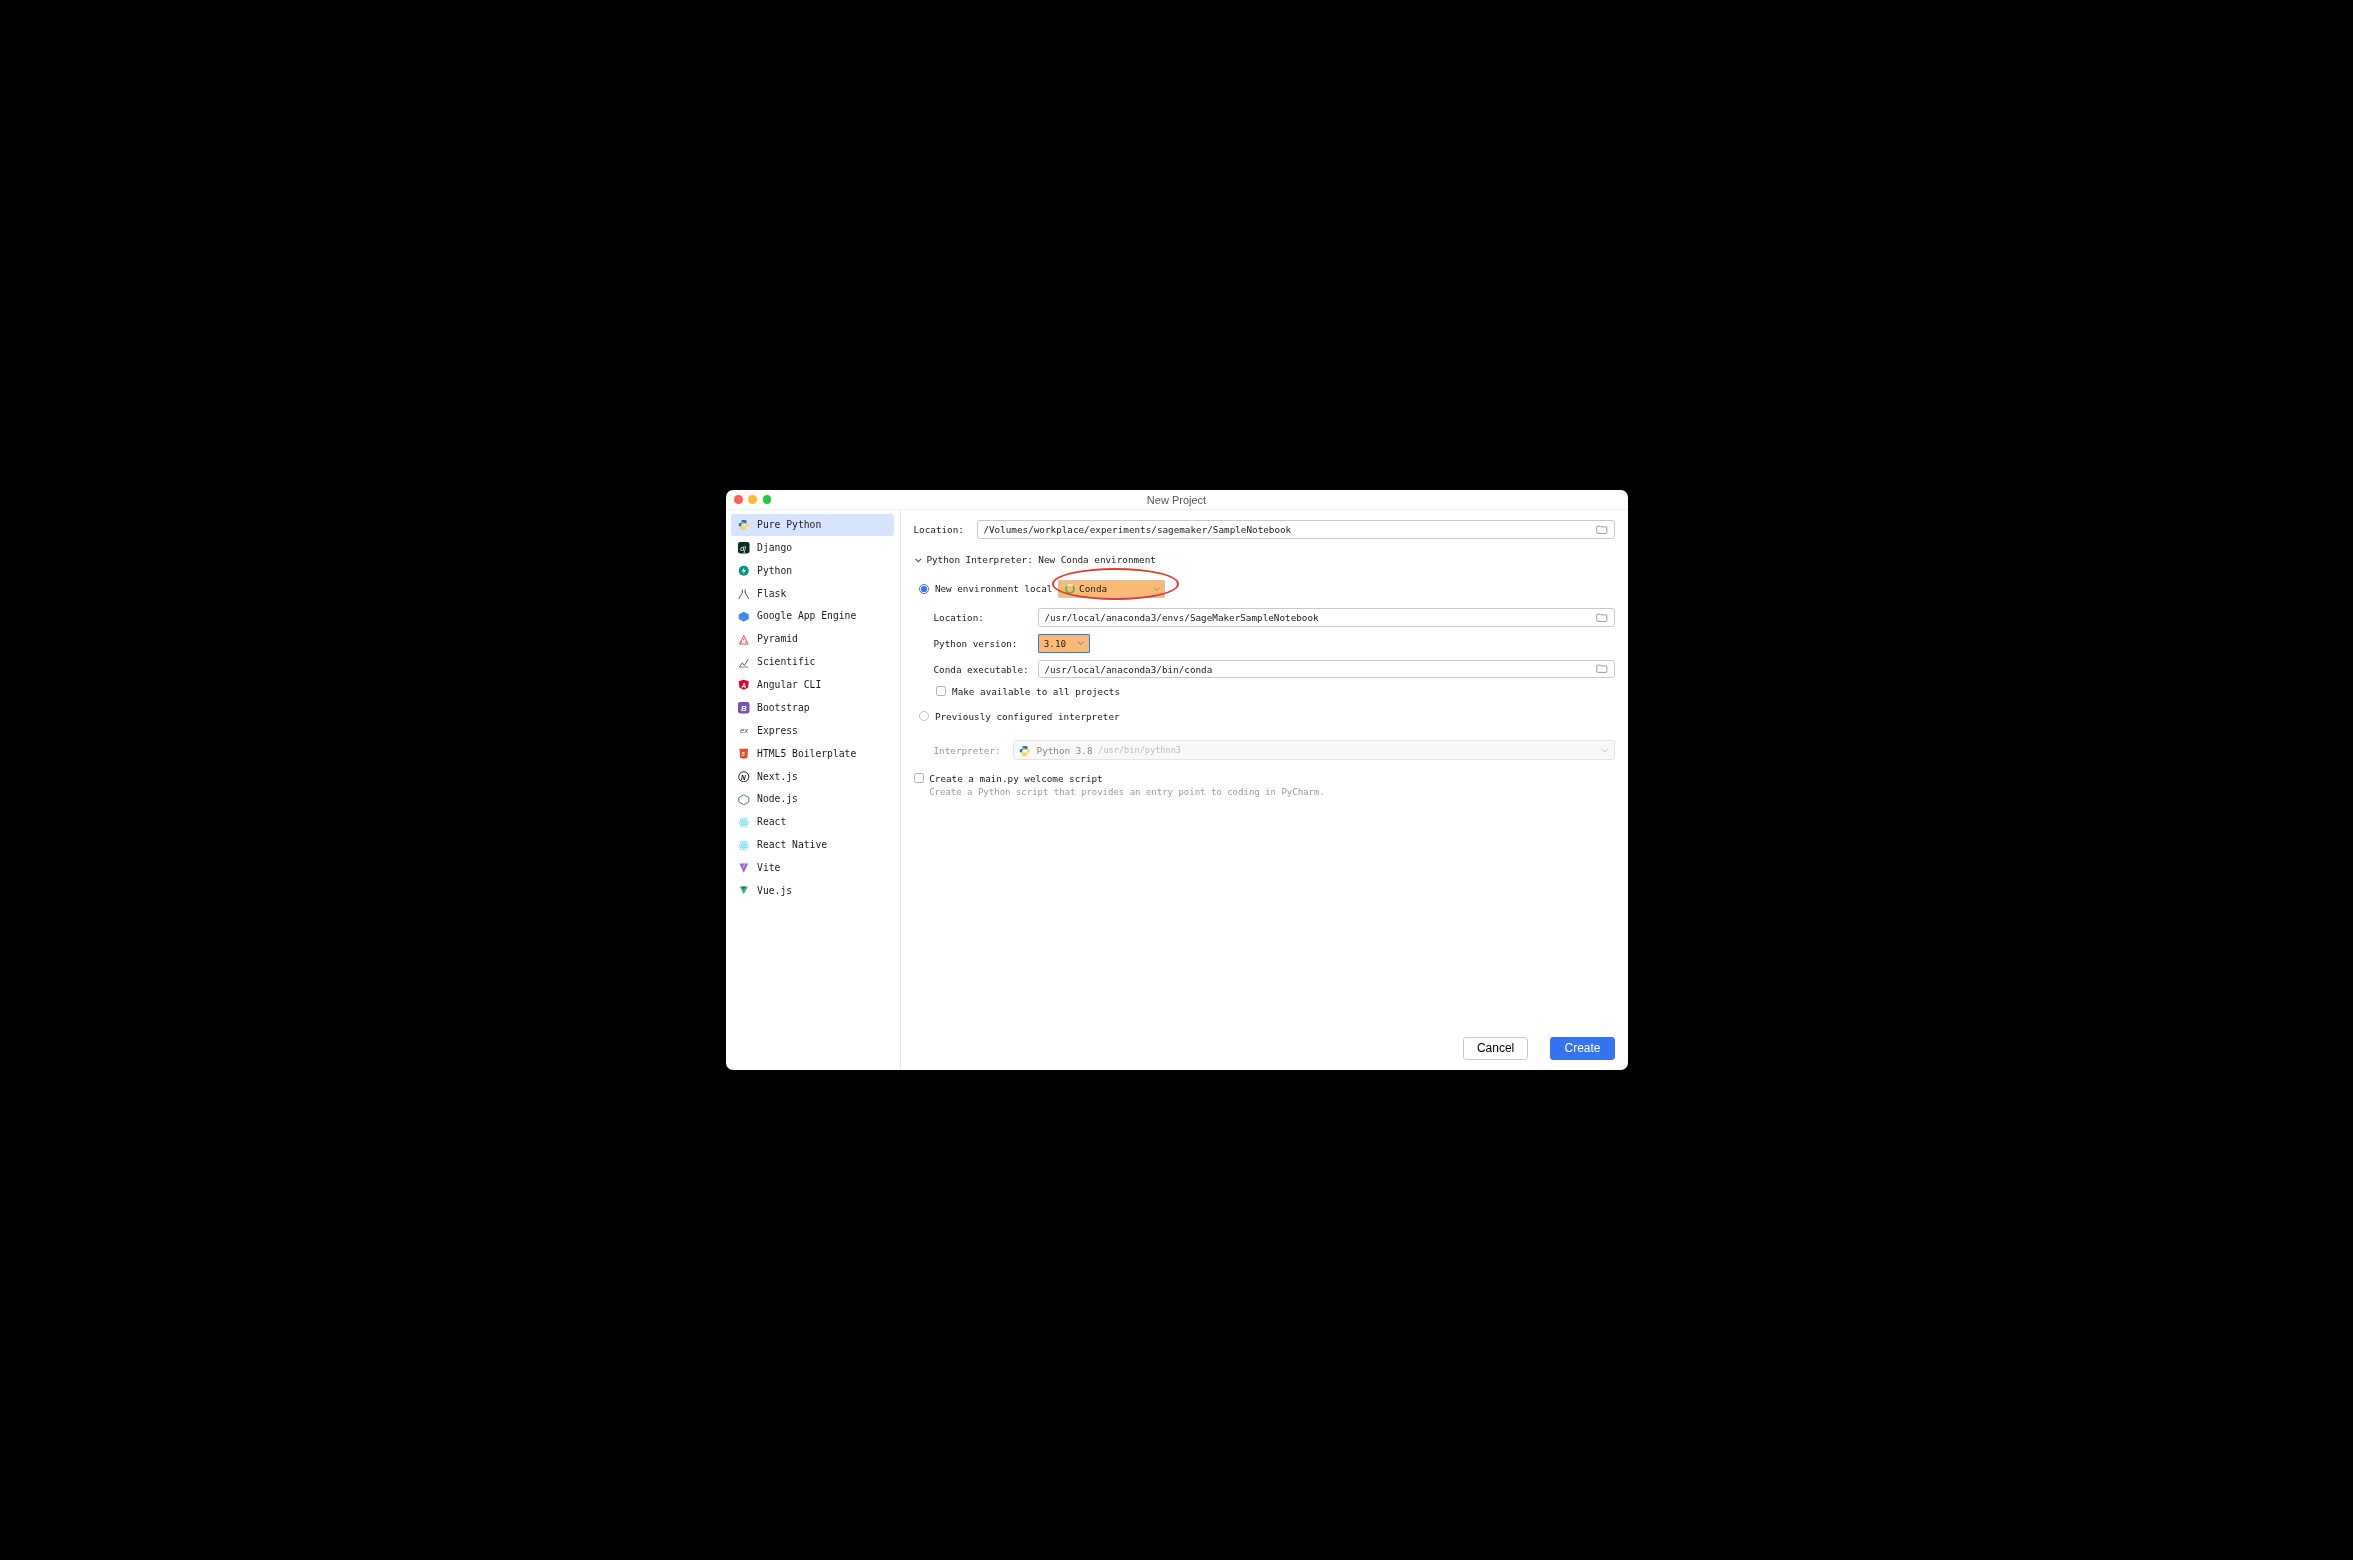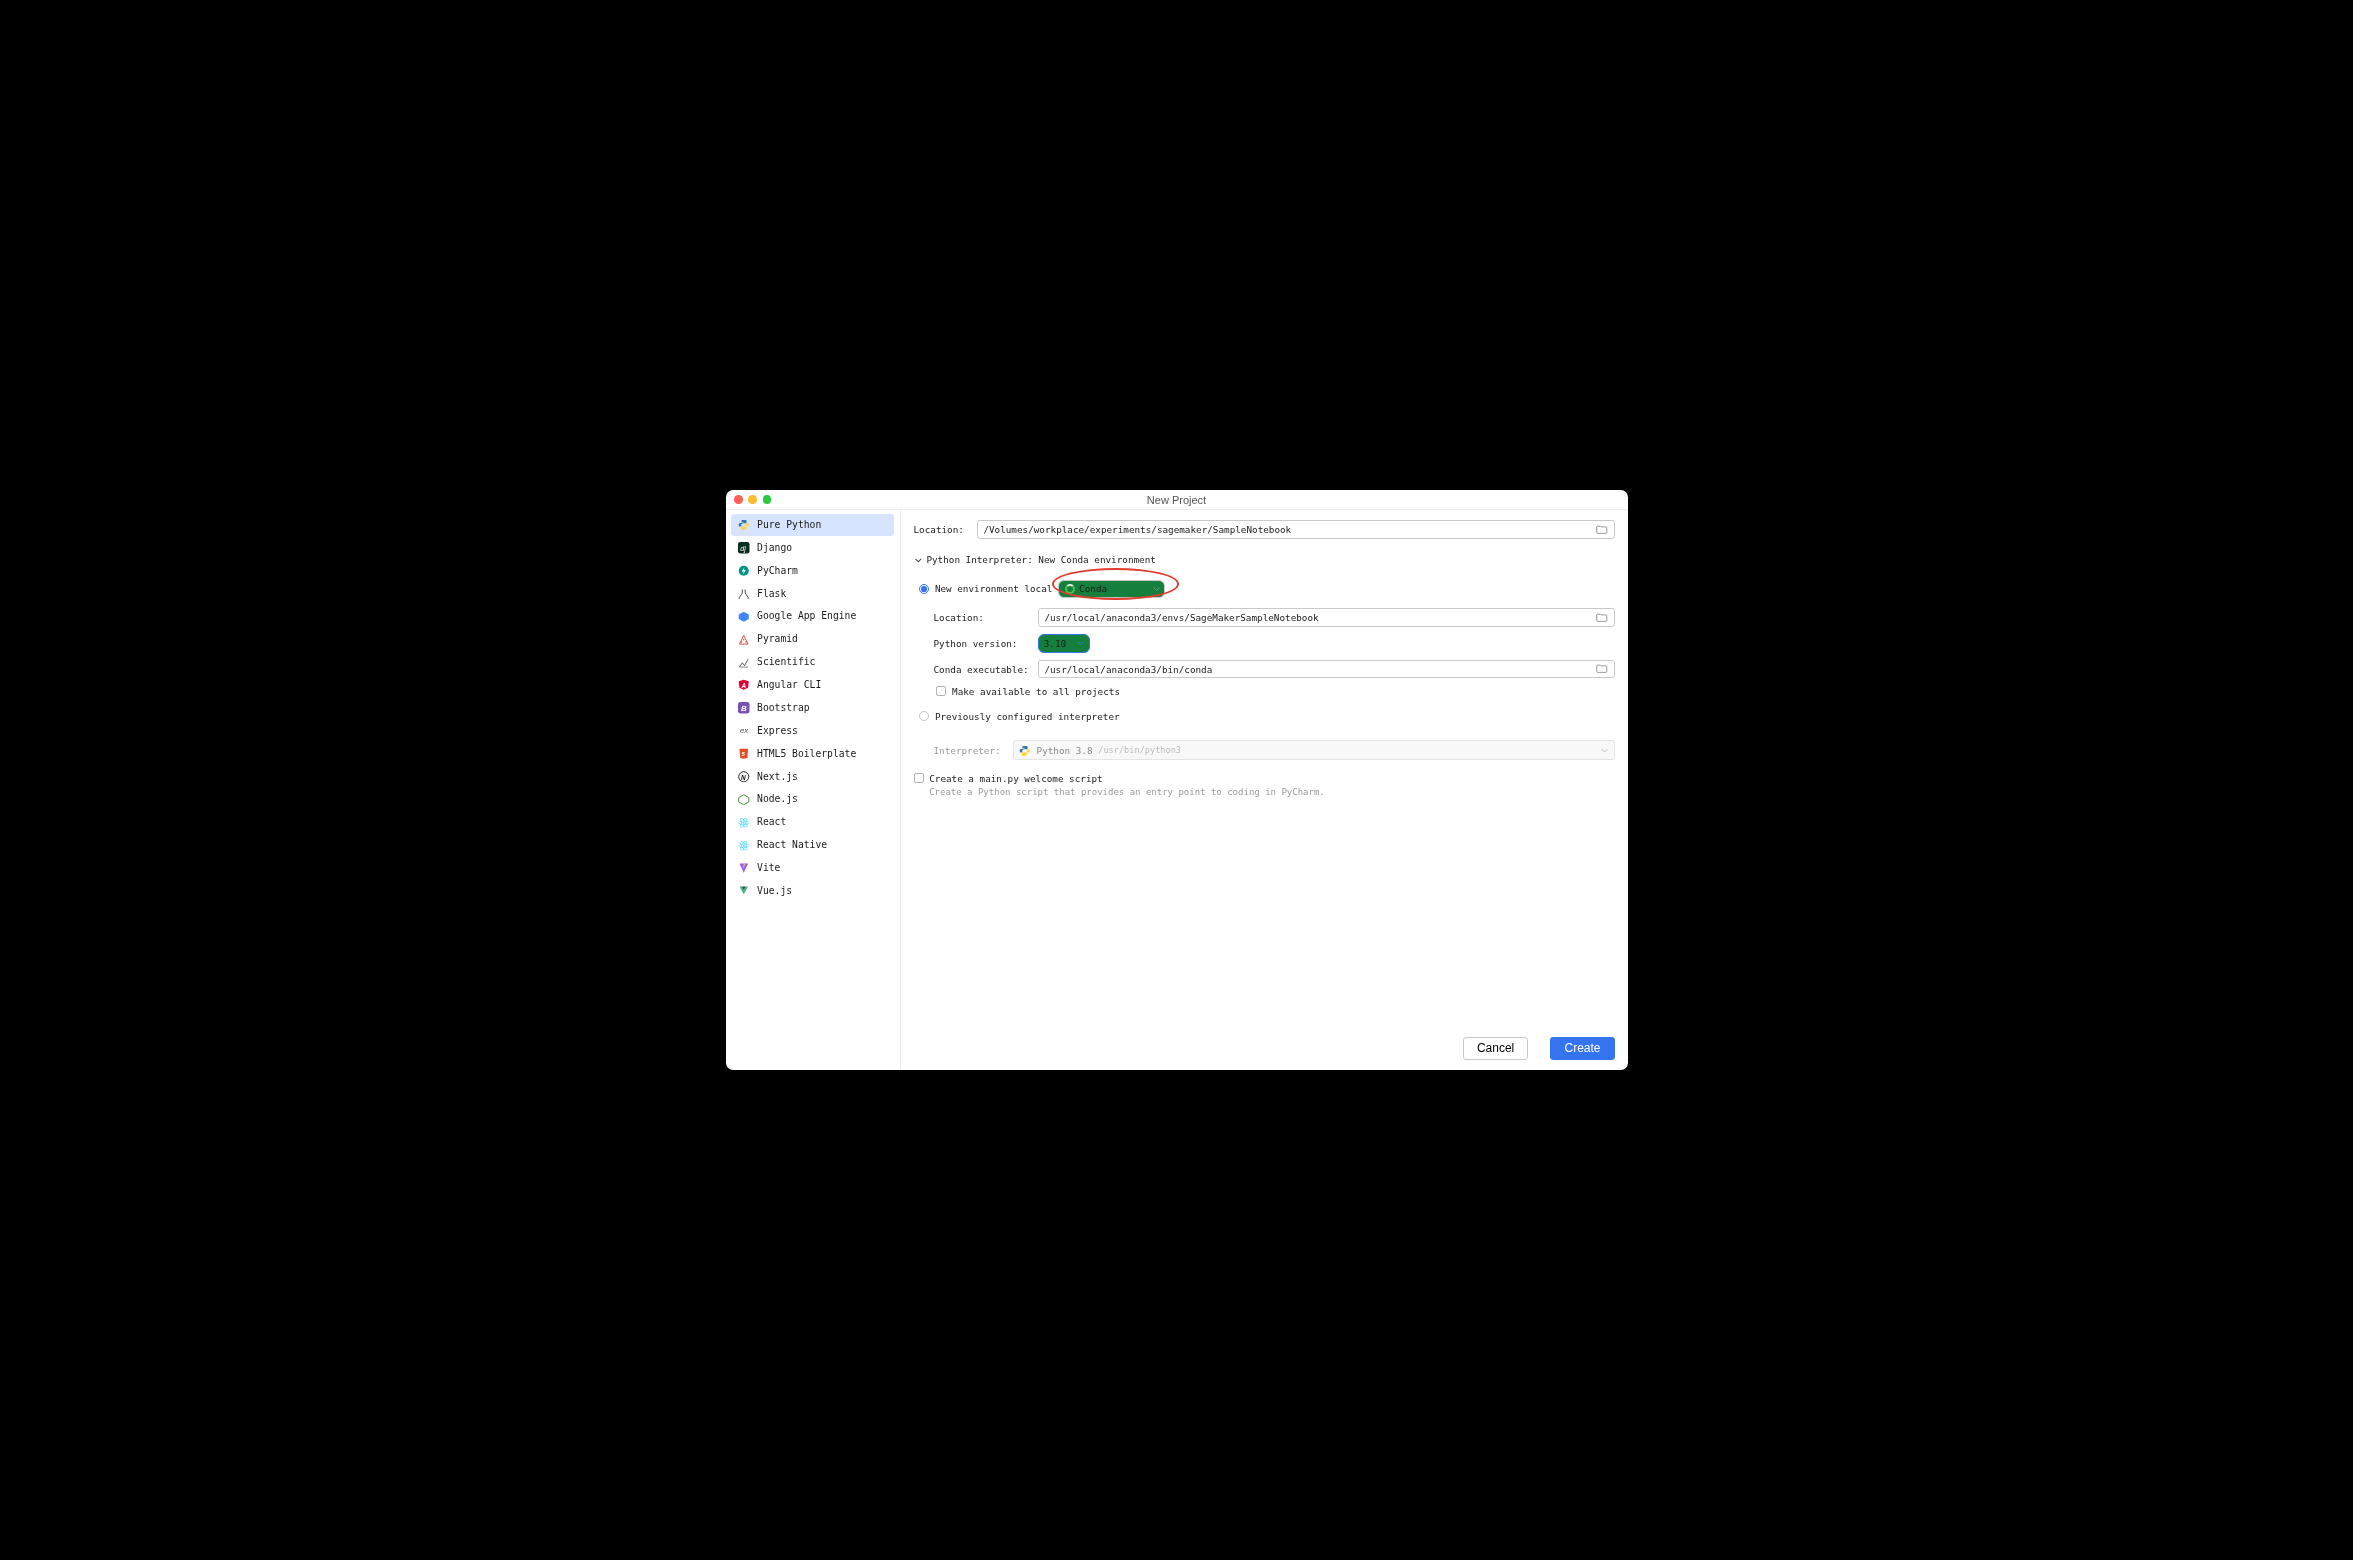--- a/index.html
+++ b/index.html
@@ -121,26 +121,26 @@
   }
   .radio.checked { border-color: #3574f0; }
   .radio.checked::after {
     content: "";
     width: 5.7px; height: 5.7px;
     border-radius: 50%;
     background: #3574f0;
   }
   .combo {
     border: 0.7px solid #c9c9c9;
-    border-radius: 6px;
+    border-radius: 1px;
     padding: 2.1px 17px 2.1px 5.7px;
     display: inline-flex;
     align-items: center;
     gap: 4.3px;
-    background: #15803d;
+    background: #fdba74;
     position: relative;
     height: 18.6px;
     cursor: pointer;
   }
   .combo .caret {
     position: absolute;
     right: 4.3px;
     top: 50%;
     transform: translateY(-50%);
     color: #888;
@@ -257,21 +257,21 @@
           </span>
         <span>Django</span>
       </div>
       <div class="side-item">
         <span class="side-icon">
             <svg viewBox="0 0 16 16">
               <circle cx="8" cy="8" r="7" fill="#009485"></circle>
               <path d="M9 3L5 9h3l-1 4 4-6H8z" fill="#fff"></path>
             </svg>
           </span>
-        <span>PyCharm</span>
+        <span>Python</span>
       </div>
       <div class="side-item">
         <span class="side-icon">
             <svg viewBox="0 0 16 16">
               <path d="M6 2v5l-4 6c-1 2 0 3 2 3h8c2 0 3-1 2-3l-4-6V2" fill="none" stroke="#333" stroke-width="1.2"></path>
             </svg>
           </span>
         <span>Flask</span>
       </div>
       <div class="side-item">

